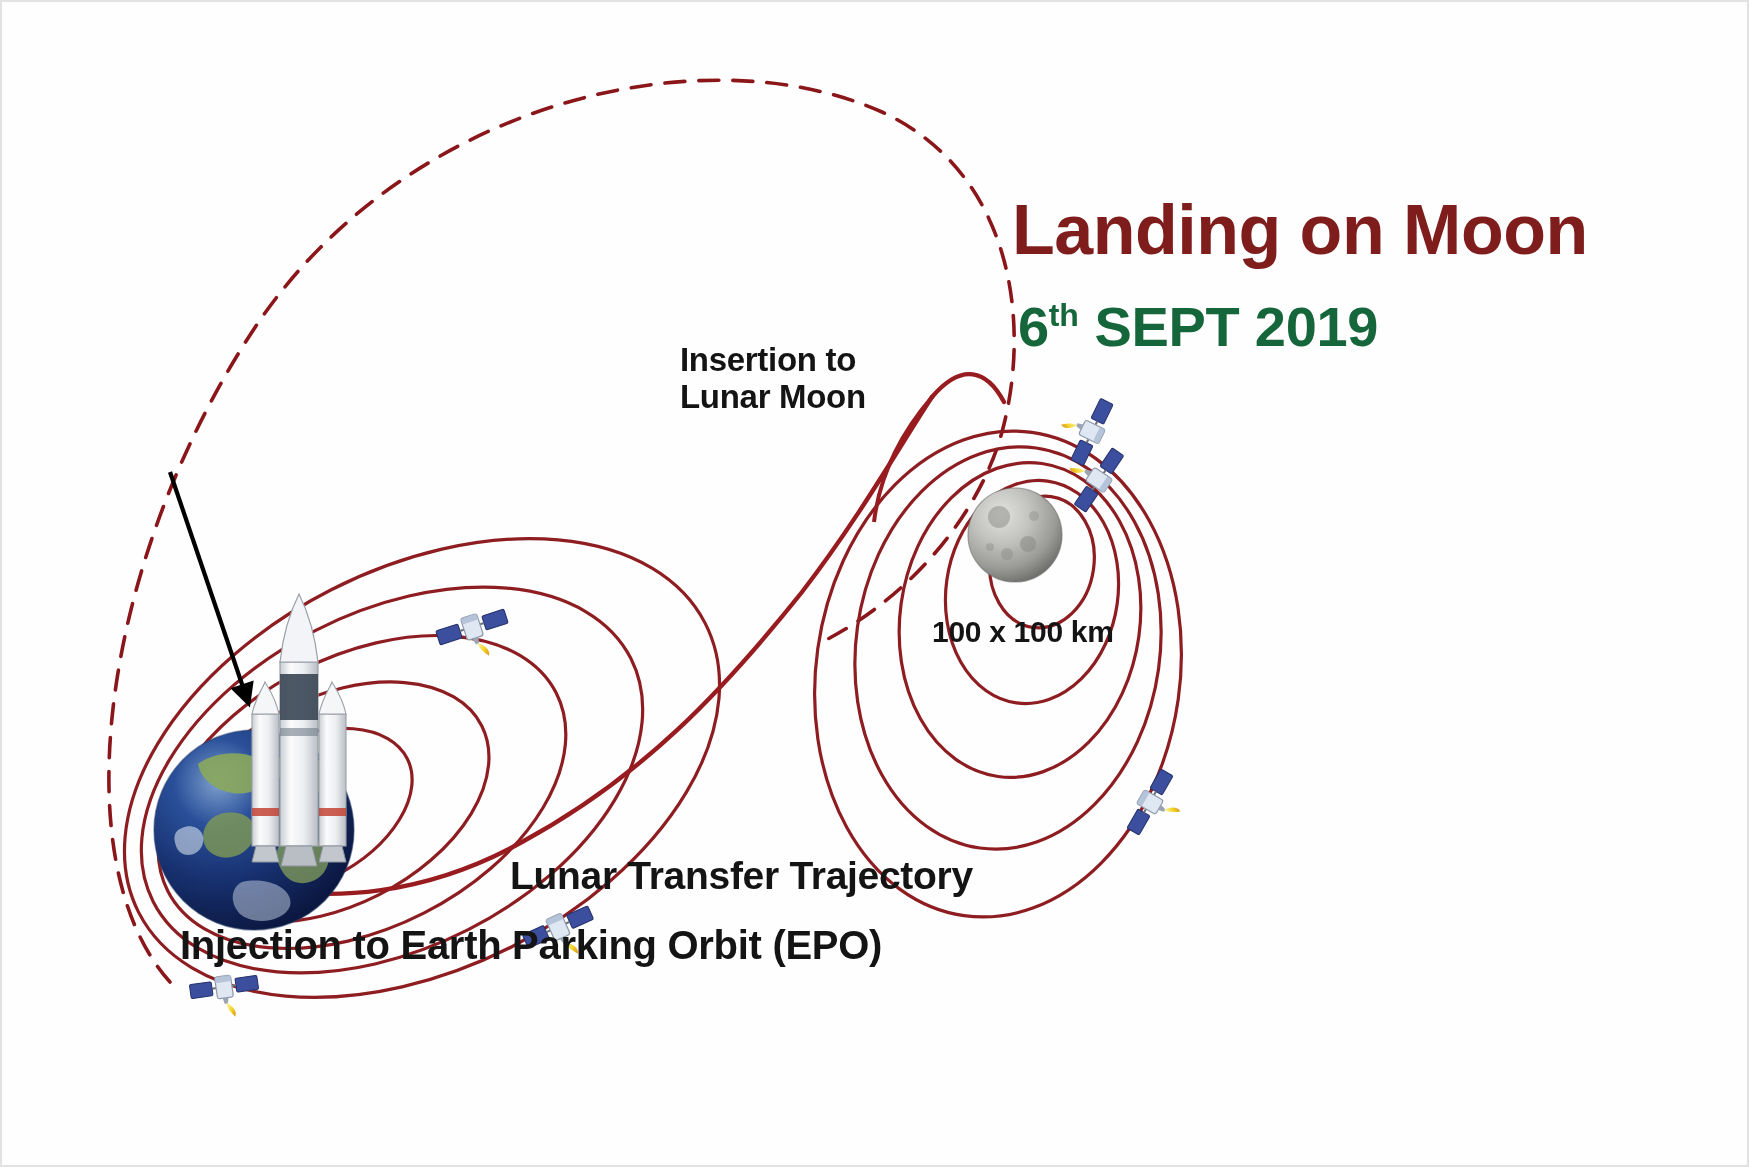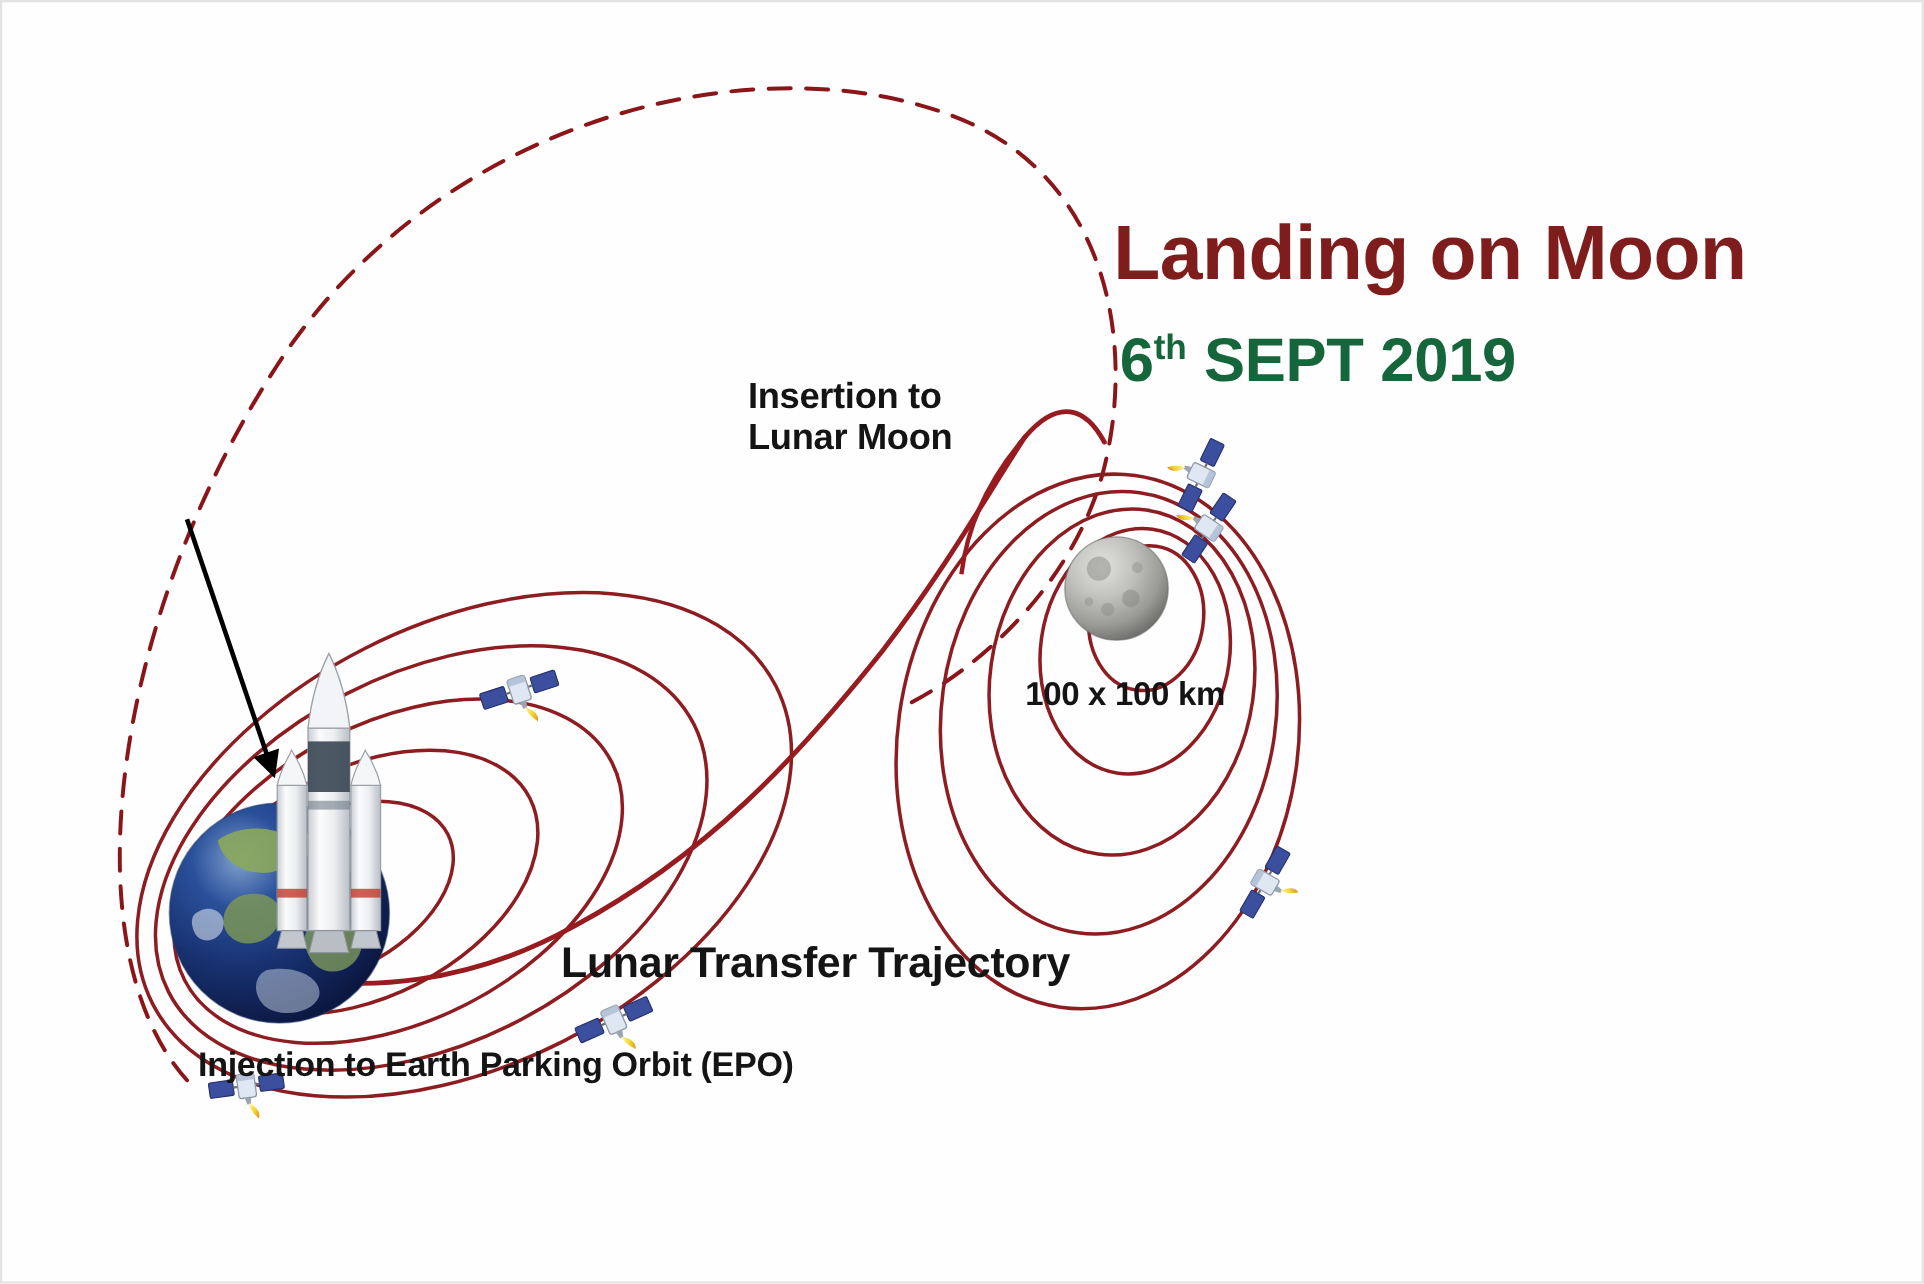--- a/index.html
+++ b/index.html
@@ -50,21 +50,21 @@
     vertical-align: super;
     line-height: 0;
     text-align: right;
   }
   #title-date .gap { display: inline-block; width: 16px; }
 
   #label-epo      { left: 62px;  top: 392px;  font-size: 33px; }
   #label-insert   { left: 678px; top: 340px;  font-size: 33px; text-align: left; width: 260px; white-space: normal; }
   #label-lunar-alt{ left: 930px; top: 613px;  font-size: 30px; }
   #label-transfer { left: 508px; top: 852px;  font-size: 39px; }
-  #label-inject   { left: 178px; top: 921px;  font-size: 31px; margin-top: 28px; }
+  #label-inject   { left: 178px; top: 921px;  font-size: 40px; }
 </style>
 </head>
 <body>
 
 <div id="canvas">
 
   <svg id="vector" viewBox="0 0 1749 1167">
     <defs>
       <radialGradient id="gEarth" cx="32%" cy="26%" r="78%">
         <stop offset="0%" stop-color="#7fa0cd"></stop>

